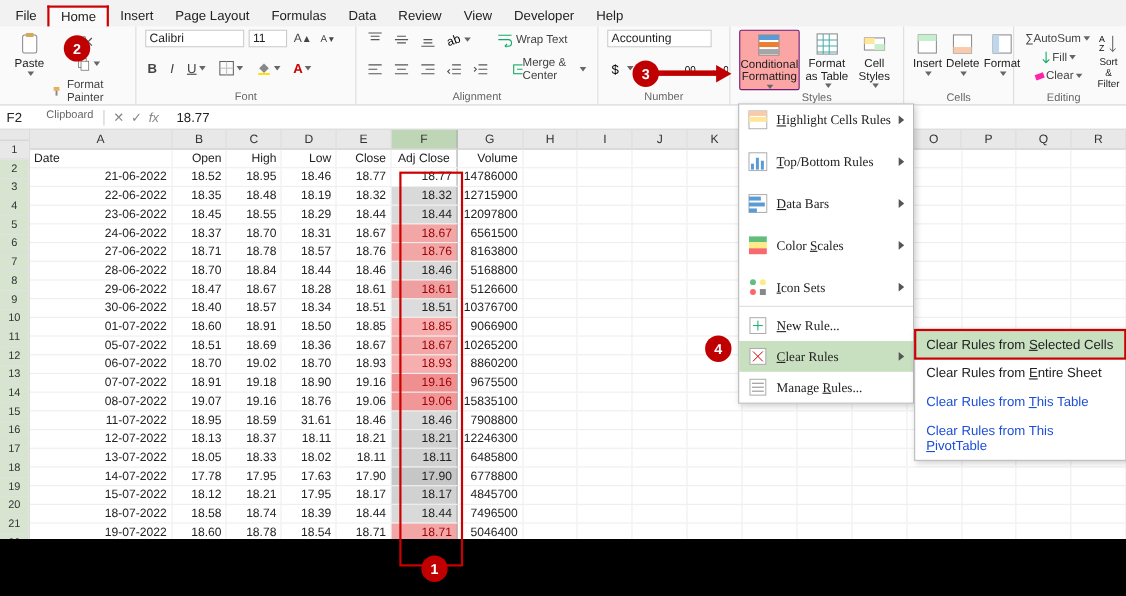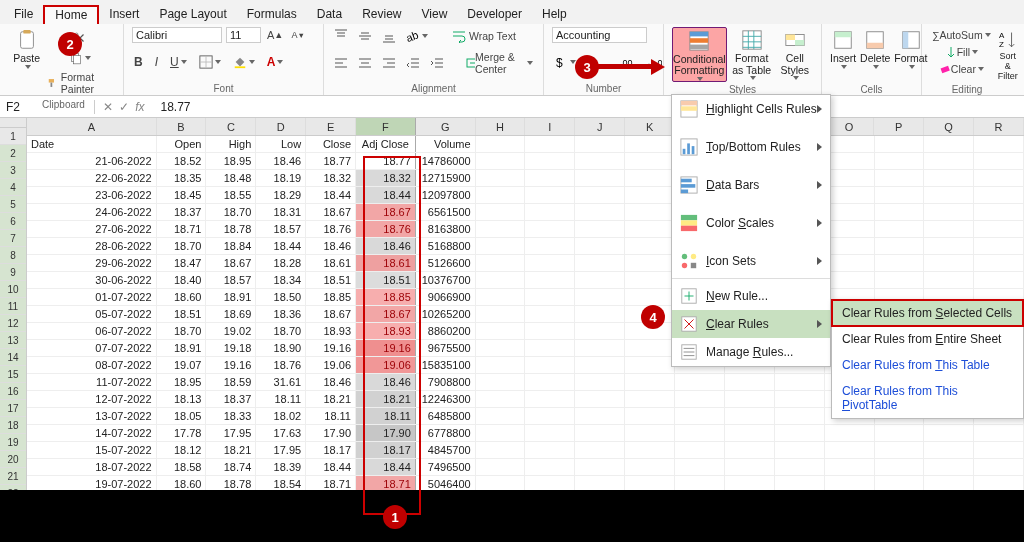--- a/index.html
+++ b/index.html
@@ -70,21 +70,21 @@
   .col-G { width: 60px; }
   .col-R { width: 50px; }
 
   .sel-col-hdr { background: #bfd6b6 !important; }
   .sel-row-hdr { background: #d6e4d0 !important; }
   .sel-cell    { background: #dcdcdc; }
   .active-cell { background: #fff !important; }
 
   
   .menu { position: absolute; background: #fff; border: 1px solid #bbb; box-shadow: 2px 2px 6px rgba(0,0,0,.2); font-size: 12px; z-index: 50; }
-  .cf-menu { top: 94px; left: 671px; width: 160px; }
+  .cf-menu { top: 94px; left: 671px; width: 160px; font-family: Liberation Serif, serif; }
   .menu-item { display: flex; align-items: center; padding: 5px 8px; gap: 8px; position: relative; color: #222; }
   .menu-item .mi-icon { width: 18px; height: 18px; }
   .menu-item.has-sub::after { content: ""; position: absolute; right: 8px; width: 0; height: 0; border-top: 4px solid transparent; border-bottom: 4px solid transparent; border-left: 5px solid #555; }
   .menu-item.highlight { background: #c8e0c0; }
   .menu-sep { height: 1px; background: #ddd; margin: 3px 0; }
 
   .sub-menu { top: 299px; left: 831px; width: 193px; }
   .sub-menu .menu-item { padding: 6px 10px; display: block; }
   .sub-menu .menu-item.highlight { background: #c8e0c0; outline: 2px solid #c00; outline-offset: -1px; }
   .sub-menu .menu-item.disabled { color: #1d4ed8; }

